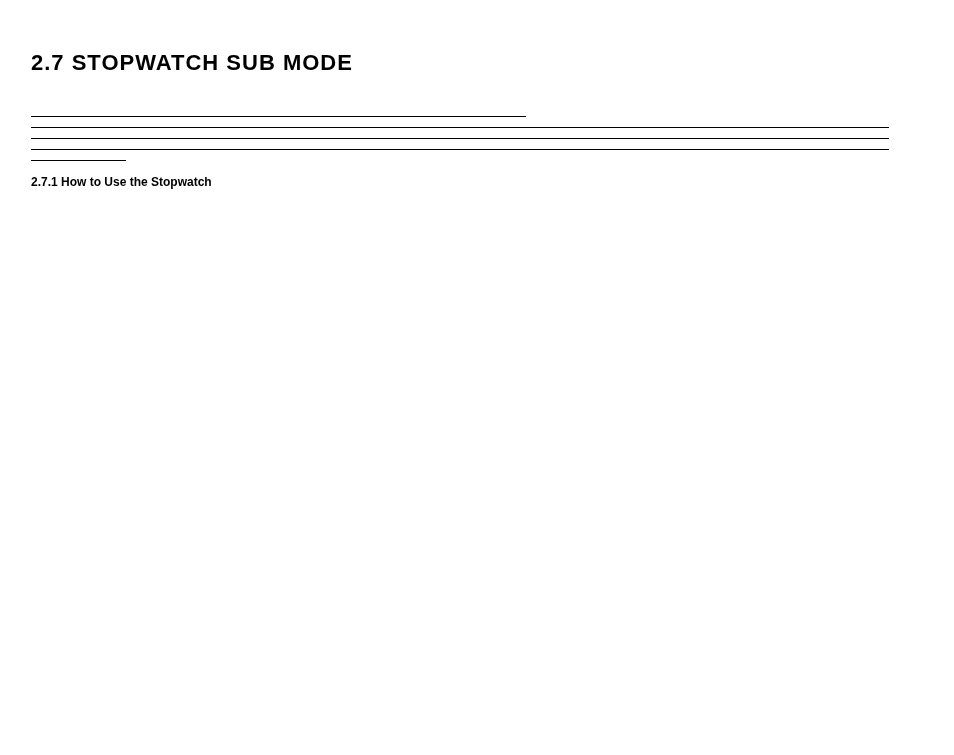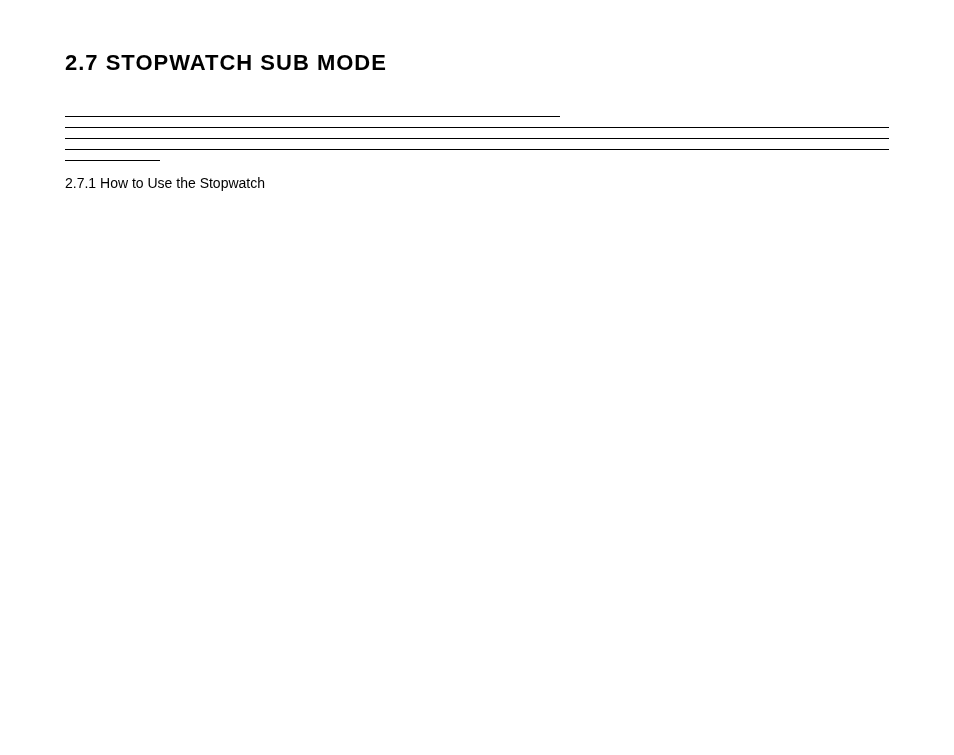--- a/index.html
+++ b/index.html
@@ -6,21 +6,21 @@
     margin: 0;
     padding: 0;
     width: 954px;
     height: 755px;
     background: #ffffff;
     font-family: Arial, Helvetica, sans-serif;
     color: #000;
   }
   .page {
     box-sizing: border-box;
-    padding: 50px 65px 60px 65px;
+    padding: 50px 65px 60px 31px;
     width: 954px;
     height: 755px;
     position: relative;
   }
   .section-title {
     font-size: 22px;
     font-weight: 900;
     letter-spacing: 1px;
     font-family: "Arial Black", Arial, sans-serif;
     margin: 0 0 22px 0;
@@ -49,22 +49,22 @@
     margin: 0 0 10px 0;
     width: 100%;
   }
   .rule-stub {
     border: none;
     border-top: 1px solid #000;
     margin: 0 0 14px 0;
     width: 95px;
   }
   .subsection-title {
-    font-size: 14px;
-    font-weight: 400;
+    font-size: 12px;
+    font-weight: 700;
     margin: 4px 0 18px 0;
     font-family: "Arial Black", Arial, sans-serif;
   }
   .steps {
     font-size: 14px;
     line-height: 1.7;
     color: #ffffff;
   }
   .page-number {
     position: absolute;

